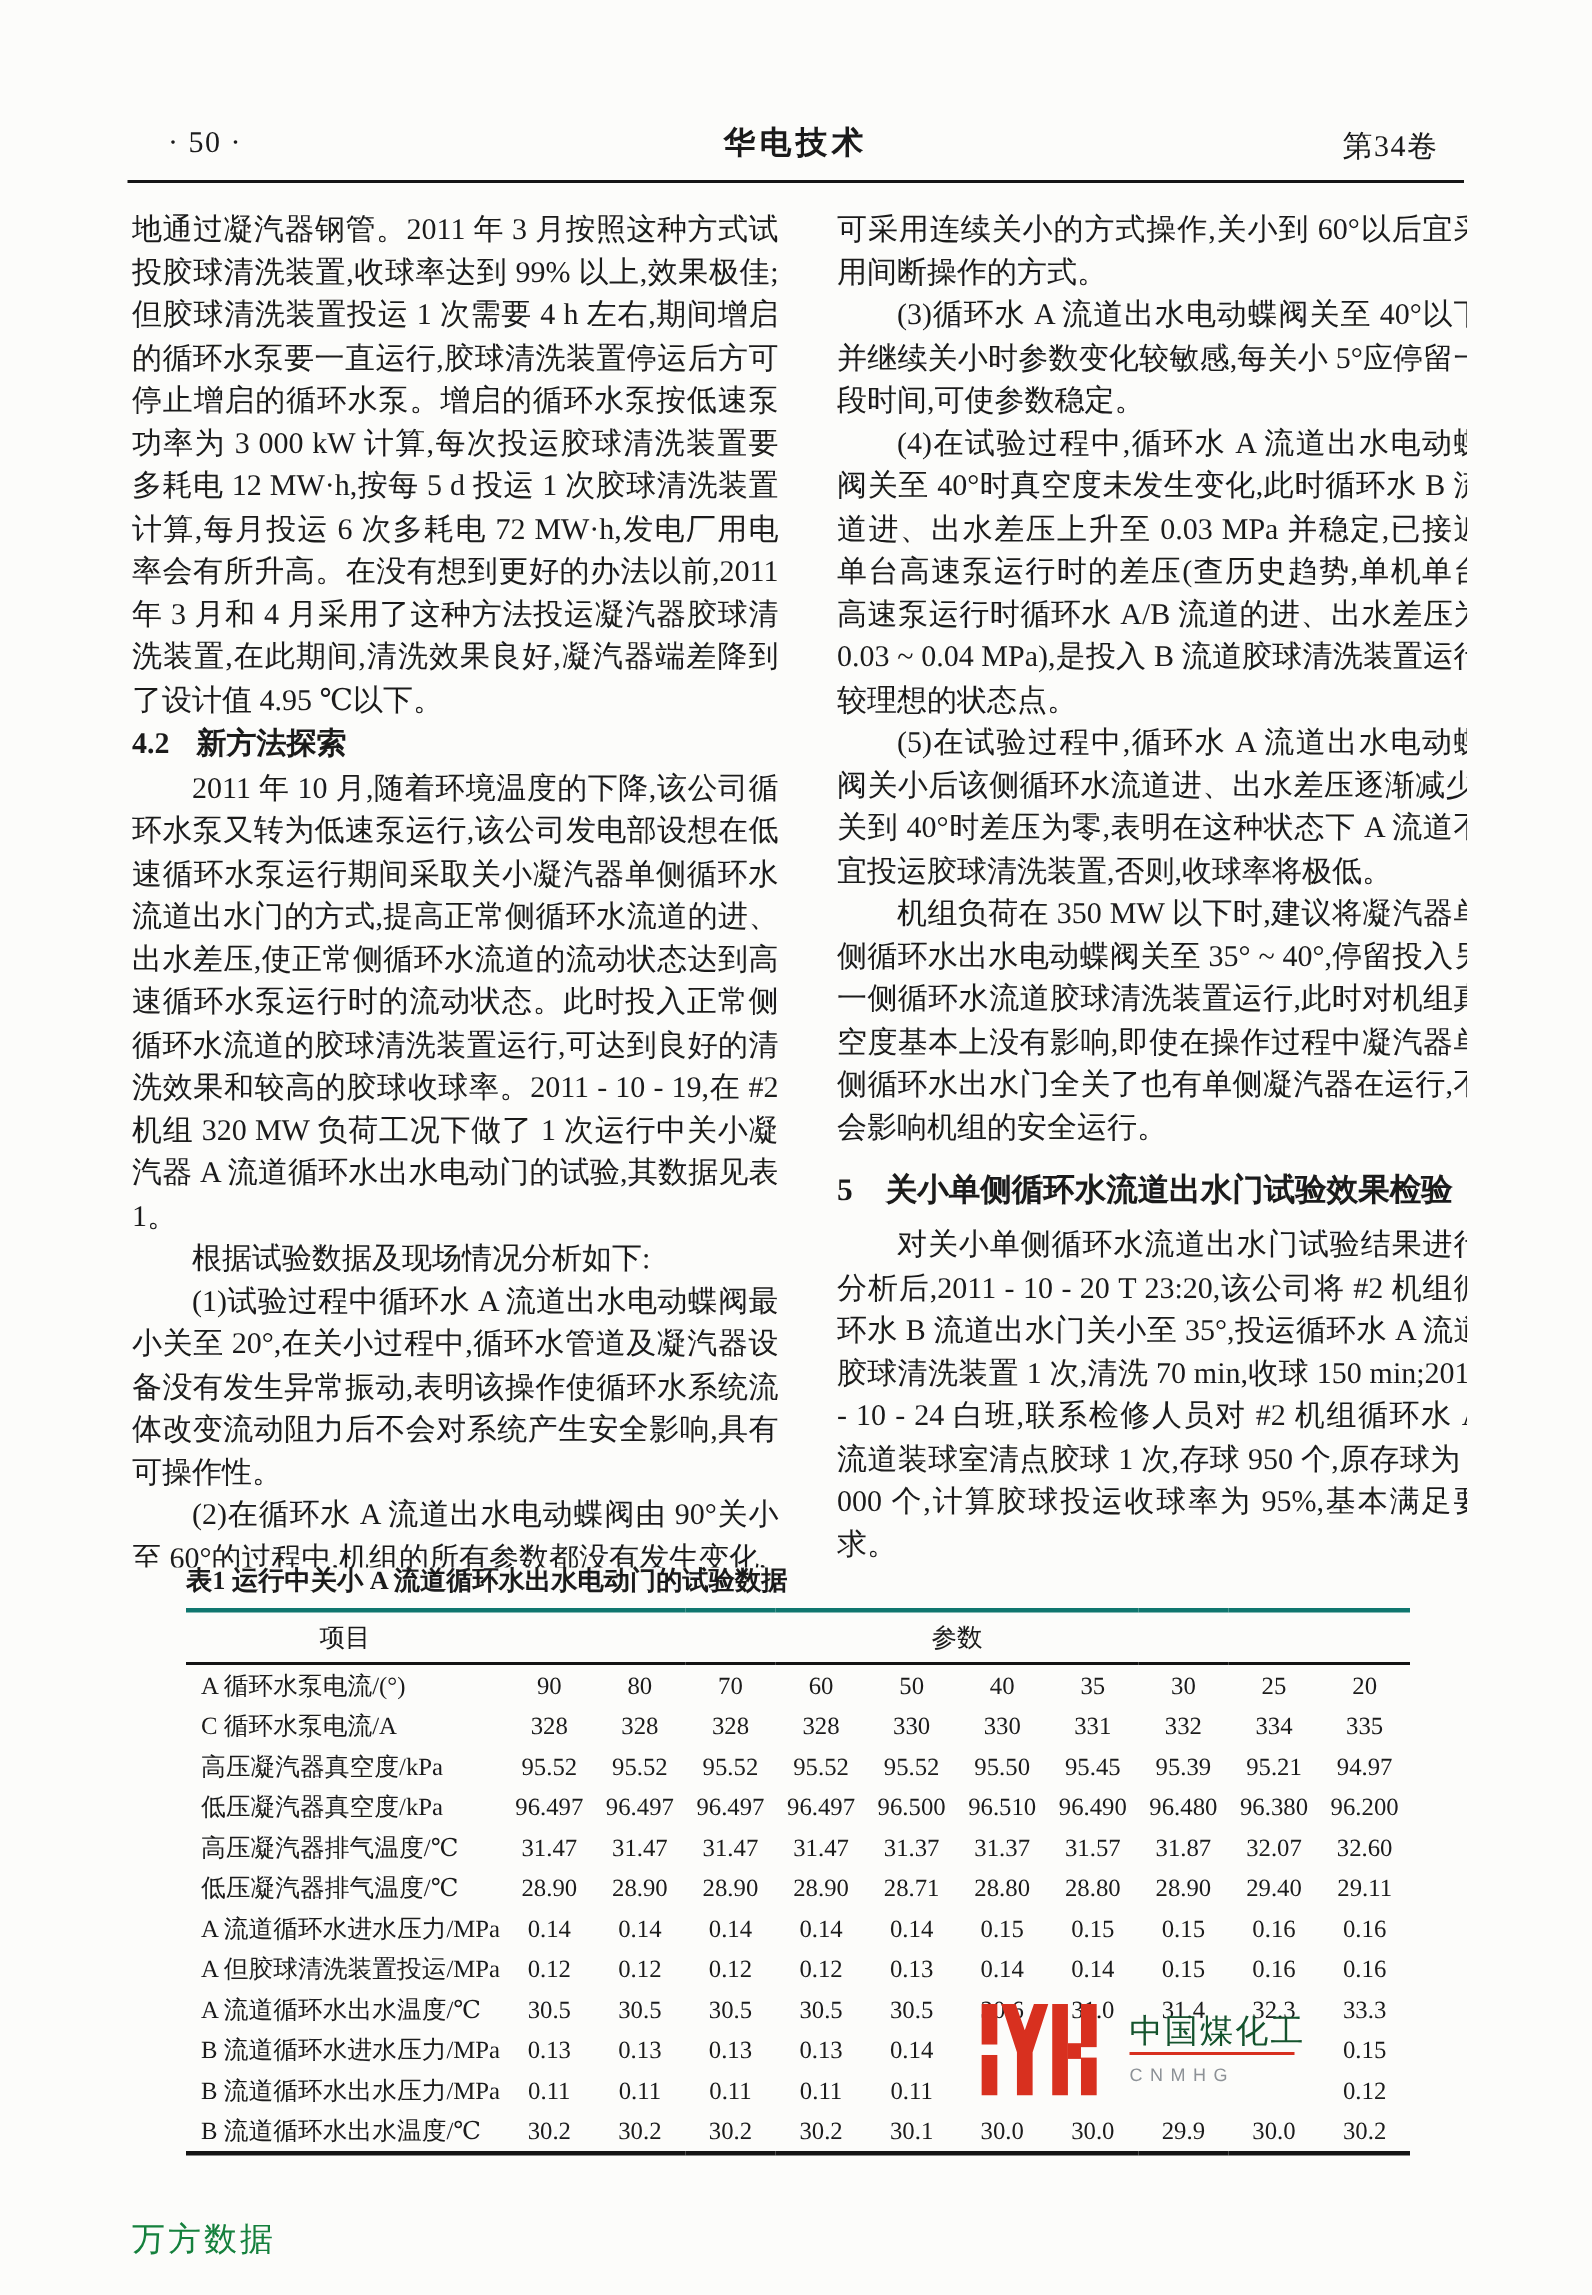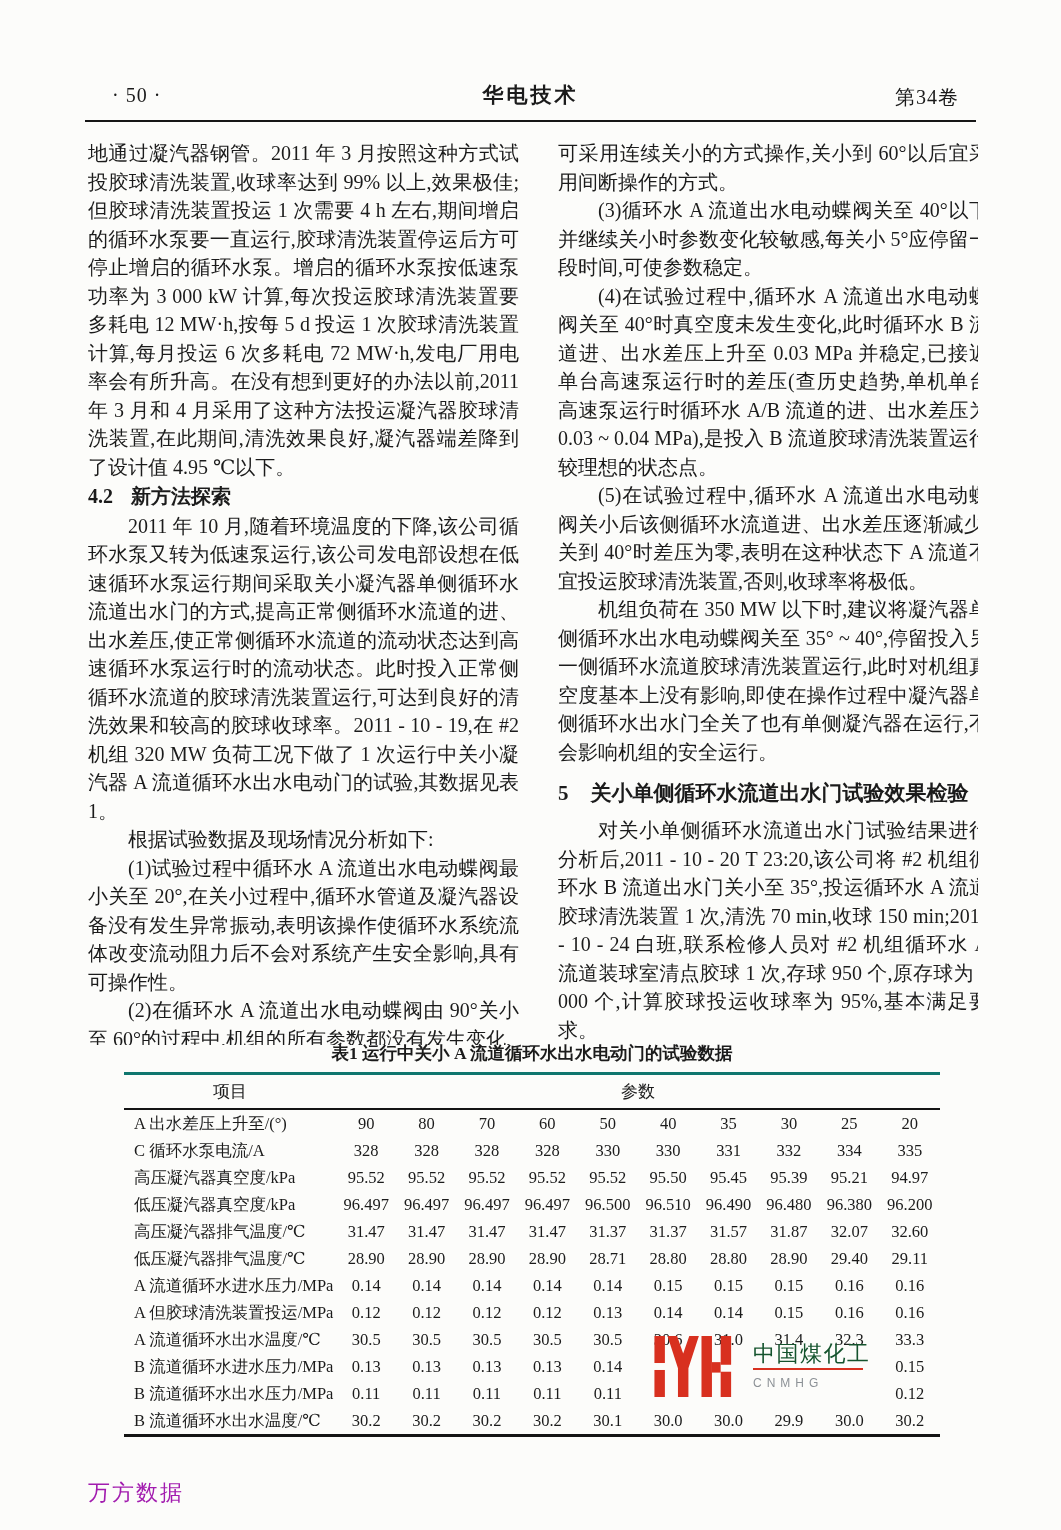--- a/index.html
+++ b/index.html
@@ -23,37 +23,37 @@
   .col{min-width:0;}
   .col p{margin:0;text-indent:2em;font-size:20px;line-height:28.5px;
     text-justify:inter-ideograph;word-break:break-all;}
   .col p.cont{text-indent:0;}
   h4.sec42{margin:1px 0;font-size:20px;line-height:28.5px;font-weight:bold;display:flex;}
   h4.sec42 .num{margin-right:18px;}
   h3.sec5{margin:13px 0 8px;font-size:21px;line-height:29px;font-weight:bold;display:flex;}
   h3.sec5 .num{margin-right:22px;}
   
   .table-block{position:absolute;left:124px;top:1041px;width:816px;}
-  .tbl-title{text-align:center;font-weight:bold;font-size:17.5px;margin:0 0 7px;}
+  .tbl-title{font-weight:bold;font-size:17.5px;margin:0 0 7px;}
   table.data{width:100%;border-collapse:collapse;
     border-top:3px solid #0f766e;border-bottom:3px solid #141414;font-size:16.5px;}
   table.data thead th{font-weight:normal;font-size:17px;height:33px;
     border-bottom:2px solid #141414;text-align:center;padding:0;}
   table.data thead th.item-col{width:212px;}
   table.data tbody td{height:27px;text-align:center;padding:0;white-space:nowrap;}
   table.data tbody td.label{text-align:left;padding-left:10px;}
   
   .watermark{position:absolute;left:652px;top:1336px;display:flex;align-items:center;gap:9px;}
   .wm-logo{width:92px;height:61px;display:block;}
   .wm-text{display:flex;flex-direction:column;font-family:"Liberation Sans","DejaVu Sans",sans-serif;}
   .wm-cn{font-size:22px;color:#14532d;letter-spacing:1.5px;line-height:25px;}
   .wm-rule{height:2px;background:#d8301f;margin:2px 0 3px;width:110px;}
   .wm-en{font-size:12px;color:#8c9196;letter-spacing:5px;line-height:20px;}
   
-  .footer-brand{position:absolute;left:88px;top:1478px;font-size:22px;color:#a21caf;
+  .footer-brand{position:absolute;left:88px;top:1478px;font-size:22px;color:#15803d;
     font-family:"Liberation Sans","DejaVu Sans",sans-serif;letter-spacing:2px;}
 </style>
 </head>
 <body>
 
 <div class="page">
 
   <span class="page-num">· 50 ·</span>
   <div class="journal-title">华电技术</div>
   <span class="volume">第34卷</span>
@@ -89,21 +89,21 @@
     <div class="tbl-title">表1  运行中关小 A 流道循环水出水电动门的试验数据</div>
     <table class="data">
       <thead>
         <tr>
           <th class="item-col">项目</th>
           <th colspan="10">参数</th>
         </tr>
       </thead>
       <tbody>
           <tr>
-            <td class="label">A 出水差压上升至/(°)</td>
+            <td class="label">A 循环水泵电流/(°)</td>
             <td>90</td>
             <td>80</td>
             <td>70</td>
             <td>60</td>
             <td>50</td>
             <td>40</td>
             <td>35</td>
             <td>30</td>
             <td>25</td>
             <td>20</td>

